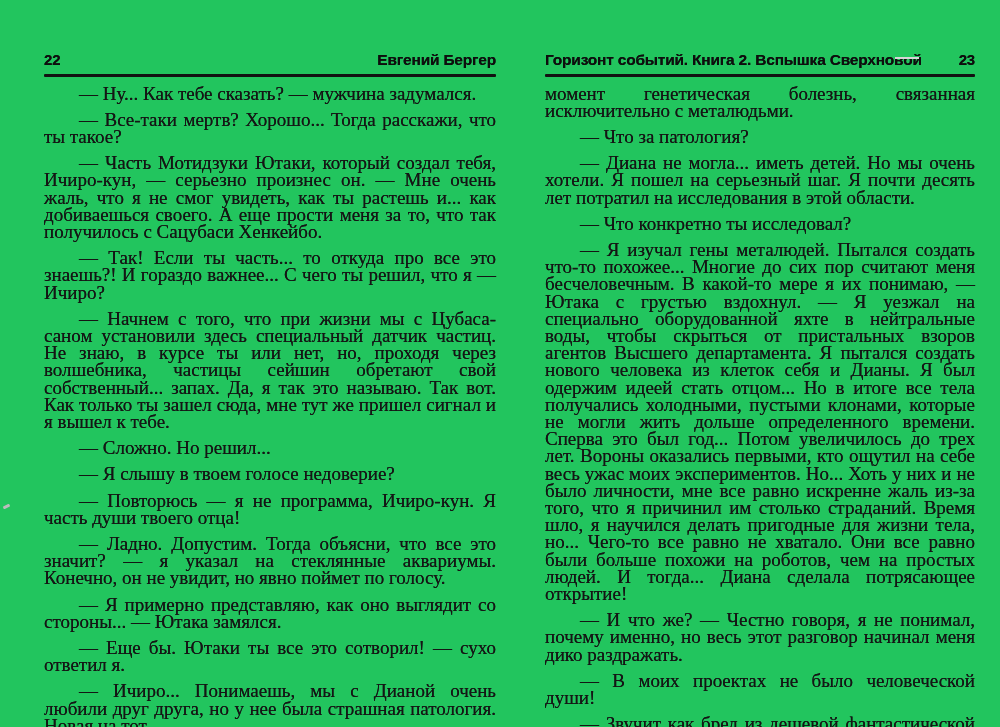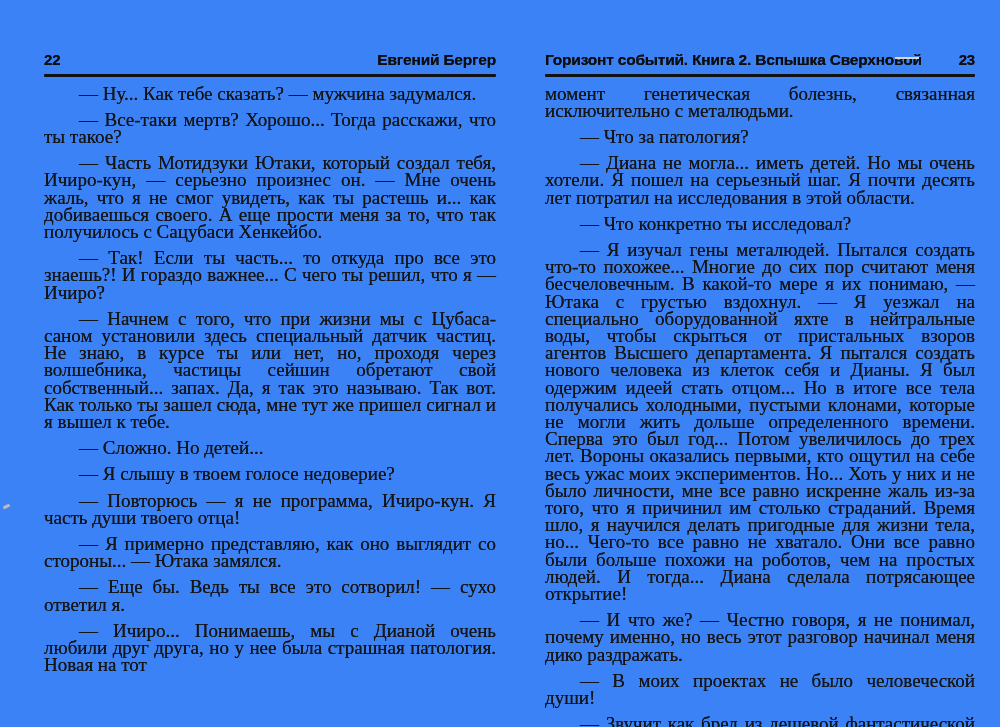--- a/index.html
+++ b/index.html
@@ -11,21 +11,21 @@
     width: 1000px;
     height: 727px;
     overflow: hidden;
     font-family: "Liberation Serif", "DejaVu Serif", serif;
     color: #161616;
   }
   .spread {
     position: relative;
     width: 1000px;
     height: 727px;
-    background: #3b82f6;
+    background: #22c55e;
   }
   .page {
     position: absolute;
     top: 0;
     height: 100%;
     box-sizing: border-box;
   }
   .page.left {
     left: 0;
     width: 500px;
@@ -103,25 +103,26 @@
       <span class="pnum">22</span>
       <span class="ptitle">Евгений Бергер</span>
     </header>
     <div class="rule"></div>
     <div class="textcol">
         <p class="para indent">— Ну... Как тебе сказать? — мужчина задумался.</p>
         <p class="para indent">— Все-таки мертв? Хорошо... Тогда расскажи, что ты такое?</p>
         <p class="para indent">— Часть Мотидзуки Ютаки, который создал тебя, Ичиро-кун, — серьезно произнес он. — Мне очень жаль, что я не смог увидеть, как ты растешь и... как добиваешься своего. А еще прости меня за то, что так получилось с Сацубаси Хенкейбо.</p>
         <p class="para indent">— Так! Если ты часть... то откуда про все это знаешь?! И гораздо важнее... С чего ты решил, что я — Ичиро?</p>
         <p class="para indent">— Начнем с того, что при жизни мы с Цубаса-саном установили здесь специальный датчик частиц. Не знаю, в курсе ты или нет, но, проходя через волшебника, частицы сейшин обретают свой собственный... запах. Да, я так это называю. Так вот. Как только ты зашел сюда, мне тут же пришел сигнал и я вышел к тебе.</p>
-        <p class="para indent">— Сложно. Но детей...</p>
+        <p class="para indent">— Сложно. Но решил...</p>
         <p class="para indent">— Я слышу в твоем голосе недоверие?</p>
         <p class="para indent">— Повторюсь — я не программа, Ичиро-кун. Я часть души твоего отца!</p>
+        <p class="para indent">— Ладно. Допустим. Тогда объясни, что все это значит? — я указал на стеклянные аквариумы. Конечно, он не увидит, но явно поймет по голосу.</p>
         <p class="para indent">— Я примерно представляю, как оно выглядит со стороны... — Ютака замялся.</p>
-        <p class="para indent">— Еще бы. Ведь ты все это сотворил! — сухо ответил я.</p>
+        <p class="para indent">— Еще бы. Ютаки ты все это сотворил! — сухо ответил я.</p>
         <p class="para indent">— Ичиро... Понимаешь, мы с Дианой очень любили друг друга, но у нее была страшная патология. Новая на тот</p>
       </div>
   </section>
 
   <section class="page right">
     <header class="pagehead">
       <span class="ptitle">Горизонт событий. Книга 2. Вспышка Сверхновой</span>
       <span class="pnum">23</span>
     </header>
     <div class="rule"></div>

